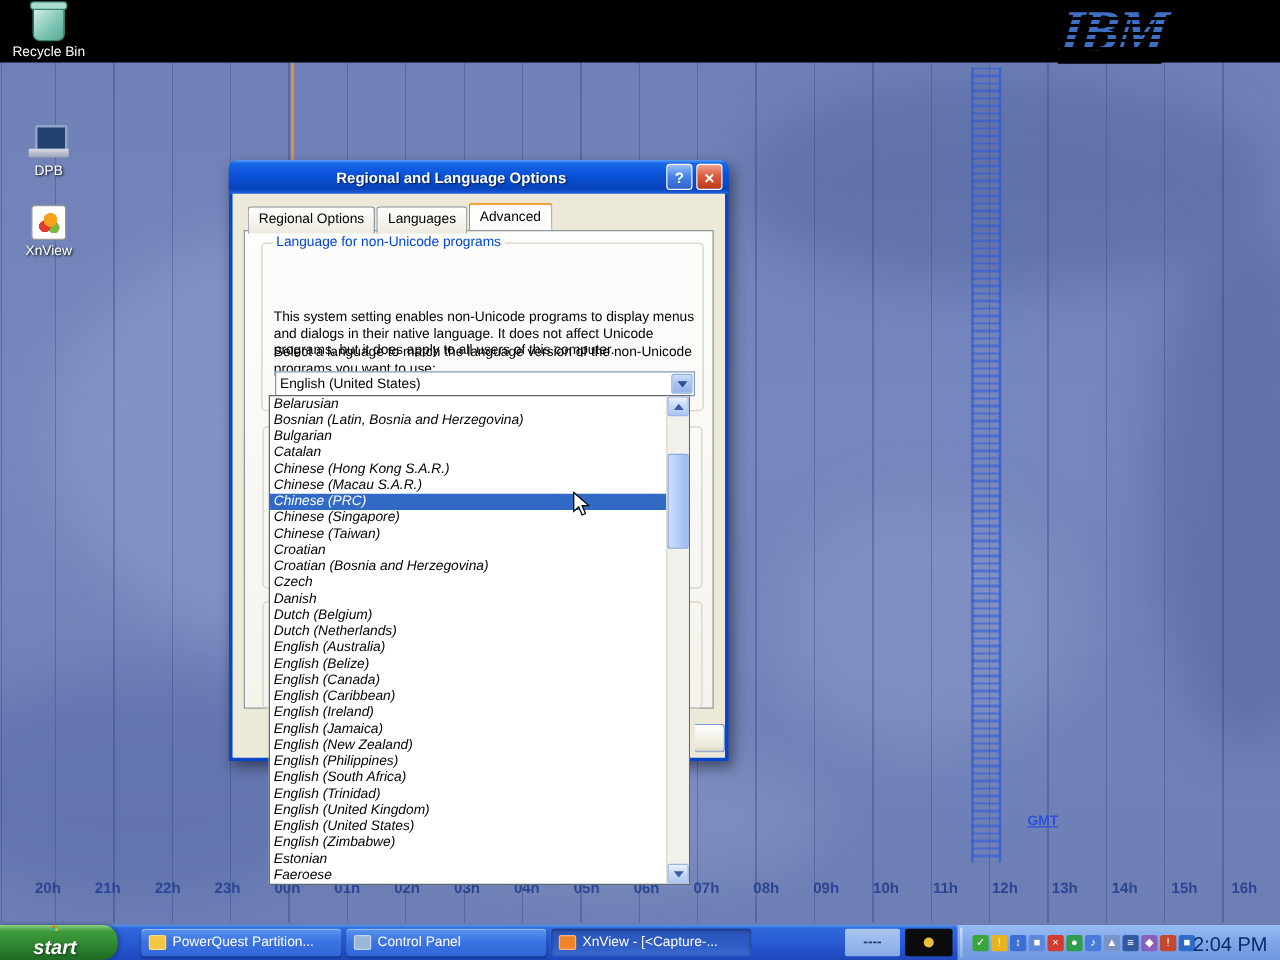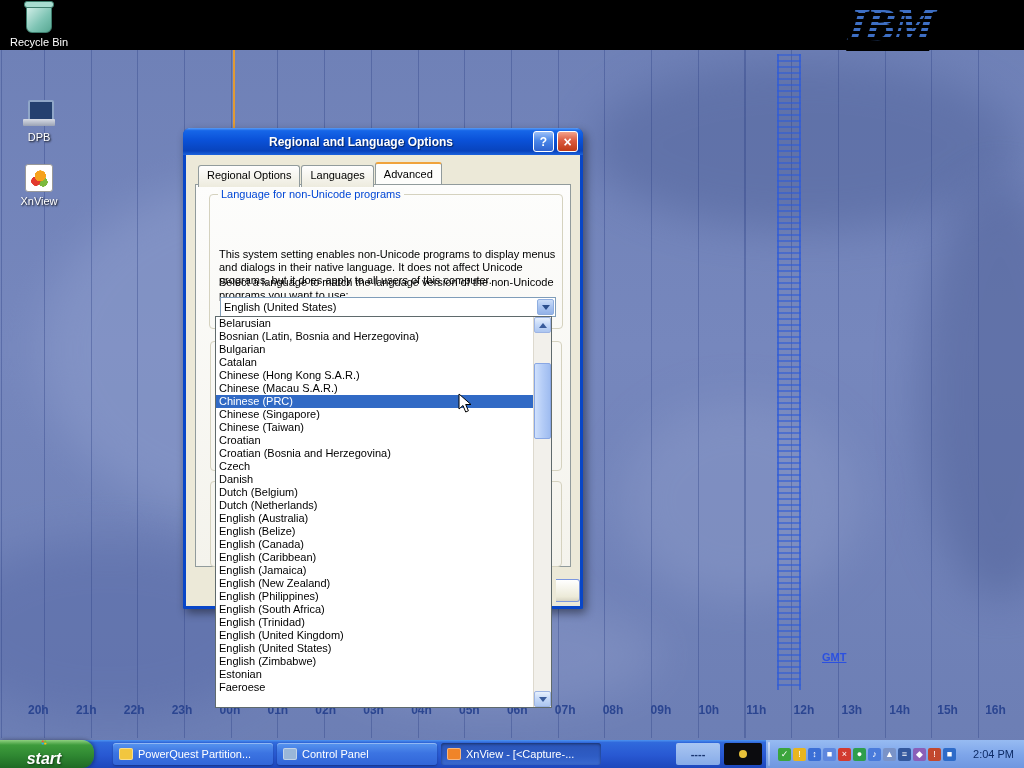--- a/index.html
+++ b/index.html
@@ -79,21 +79,21 @@
     background:linear-gradient(180deg,#CBDDF8,#A9C4F0 50%,#93B2E8);border:1px solid #8FAEE0;box-sizing:border-box;
     display:flex;align-items:center;justify-content:center;}
   .combo-arrow{width:0;height:0;border-left:4px solid transparent;border-right:4px solid transparent;border-top:5px solid #2A4E8C;}
   .apply-frag{position:absolute;left:370px;top:451px;width:23px;height:21px;border-radius:0 3px 3px 0;
     background:linear-gradient(180deg,#FFFFFF,#ECEAD8 80%,#D8D4C2);border:1px solid #7A96DF;border-left:none;}
 
   
   .dropdown{position:absolute;left:215px;top:316px;width:337px;height:392px;background:#fff;
     border:1px solid #5F6A6C;box-sizing:border-box;z-index:30;}
   .dd-items{position:absolute;left:0;top:0;bottom:0;right:17px;overflow:hidden;}
-  .dd-item{height:13px;line-height:13px;font-size:11px;padding-left:3px;white-space:nowrap;color:#000;}
+  .dd-item{height:13px;line-height:13px;font-size:11px;padding-left:3px;white-space:nowrap;color:#000;font-style:italic;}
   .dd-item.selected{background:#316AC5;color:#fff;}
   .dd-scroll{position:absolute;top:0;right:0;bottom:0;width:17px;background:#F2F0EB;border-left:1px solid #DDD9CE;}
   .sb-btn{position:absolute;left:0;width:17px;height:16px;box-sizing:border-box;border-radius:2px;
     background:linear-gradient(180deg,#E7F0FD,#C4D8F8 50%,#ADC6F0);border:1px solid #9DB4E4;
     display:flex;align-items:center;justify-content:center;}
   .sb-up{top:0;}
   .sb-down{bottom:0;}
   .arr-up{width:0;height:0;border-left:4px solid transparent;border-right:4px solid transparent;border-bottom:5px solid #3A5C9C;}
   .arr-down{width:0;height:0;border-left:4px solid transparent;border-right:4px solid transparent;border-top:5px solid #3A5C9C;}
   .sb-thumb{position:absolute;left:0;top:46px;width:17px;height:76px;box-sizing:border-box;border-radius:2px;
@@ -123,21 +123,21 @@
     color:#1A3670;font-size:11px;font-weight:bold;}
   .deskband-ico{position:absolute;left:724px;top:3px;width:38px;height:22px;background:#0B0B0E;border-radius:2px;
     display:flex;align-items:center;justify-content:center;}
   .deskband-ico::after{content:"";width:8px;height:8px;border-radius:50%;background:#E8C23A;}
   .tray{position:absolute;right:0;top:0;height:28px;left:766px;box-sizing:border-box;
     background:linear-gradient(180deg,#97BBF2 0%,#7FA6EA 50%,#6F97E0 100%);
     display:flex;align-items:center;gap:2px;padding:0 6px 0 12px;}
   .tray::before{content:"";position:absolute;left:2px;top:2px;bottom:2px;width:2px;border-radius:2px;
     background:linear-gradient(180deg,#CFE0FA,#8FB0E8);}
   .tray-ico{width:13px;height:13px;border-radius:2px;color:#fff;font-size:9px;line-height:13px;text-align:center;flex:0 0 auto;}
-  .clock{margin-left:6px;font-size:11px;color:#0D2B66;white-space:nowrap;}
+  .clock{margin-left:6px;font-size:16px;color:#0D2B66;white-space:nowrap;}
 </style>
 </head>
 <body>
 
 <div class="screen">
 
   <div class="wallpaper">
     <div class="map-shape" style="left:40px;top:180px;width:420px;height:340px;background:#8C9CCC;opacity:.55;"></div>
     <div class="map-shape" style="left:590px;top:60px;width:430px;height:170px;background:#56689F;opacity:.6;"></div>
     <div class="map-shape" style="left:-60px;top:540px;width:340px;height:180px;background:#5A6CA8;opacity:.55;"></div>
@@ -239,20 +239,21 @@
         <div class="dd-item">Croatian</div>
         <div class="dd-item">Croatian (Bosnia and Herzegovina)</div>
         <div class="dd-item">Czech</div>
         <div class="dd-item">Danish</div>
         <div class="dd-item">Dutch (Belgium)</div>
         <div class="dd-item">Dutch (Netherlands)</div>
         <div class="dd-item">English (Australia)</div>
         <div class="dd-item">English (Belize)</div>
         <div class="dd-item">English (Canada)</div>
         <div class="dd-item">English (Caribbean)</div>
+        <div class="dd-item">English (Ireland)</div>
         <div class="dd-item">English (Jamaica)</div>
         <div class="dd-item">English (New Zealand)</div>
         <div class="dd-item">English (Philippines)</div>
         <div class="dd-item">English (South Africa)</div>
         <div class="dd-item">English (Trinidad)</div>
         <div class="dd-item">English (United Kingdom)</div>
         <div class="dd-item">English (United States)</div>
         <div class="dd-item">English (Zimbabwe)</div>
         <div class="dd-item">Estonian</div>
         <div class="dd-item">Faeroese</div>

